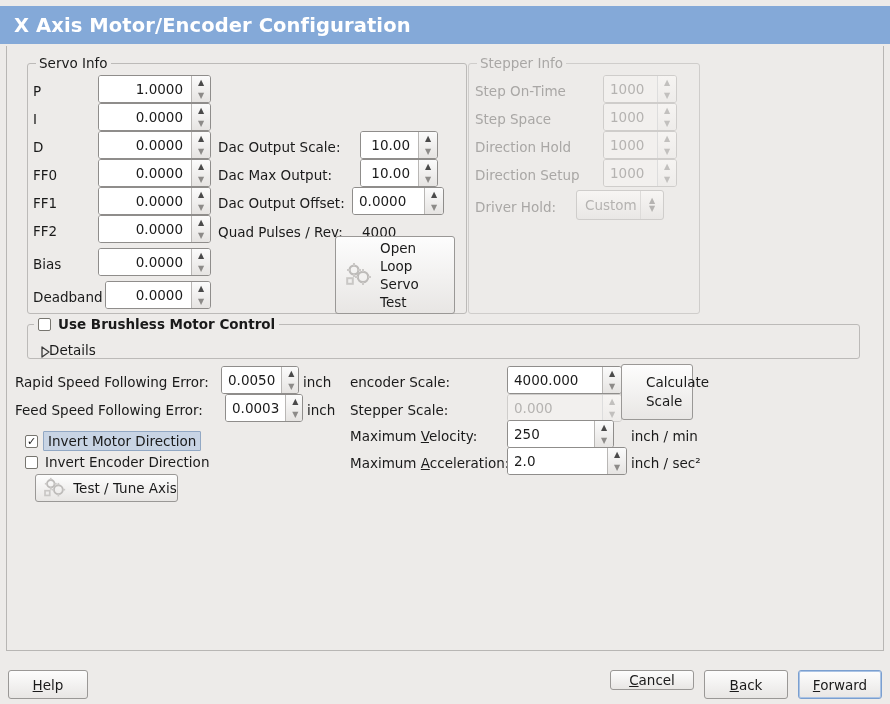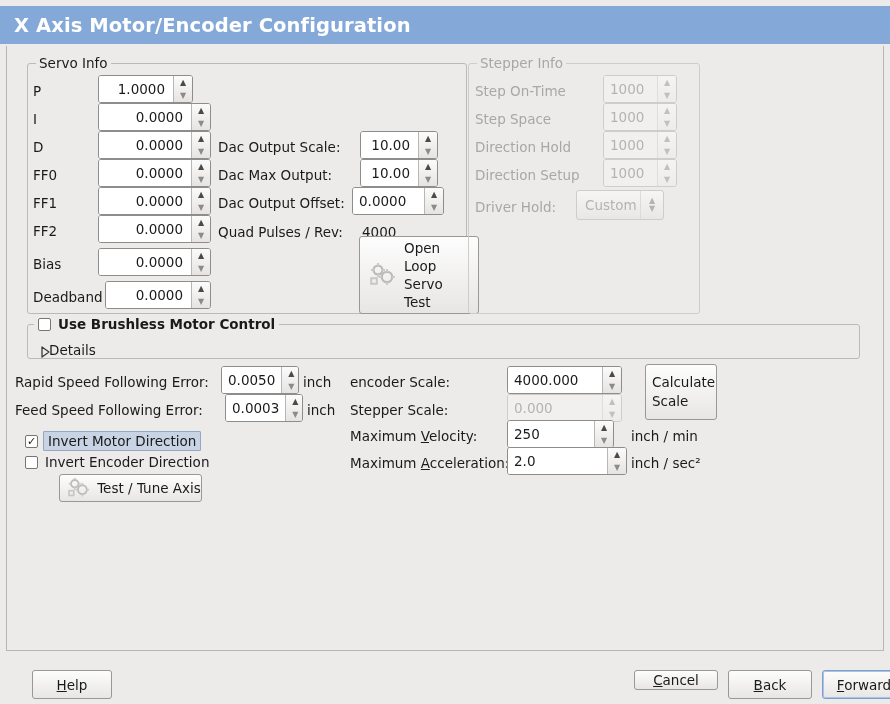--- a/index.html
+++ b/index.html
@@ -139,21 +139,20 @@
   .btn {
     position: absolute;
     box-sizing: border-box;
     background: linear-gradient(#fdfdfd, #e8e6e4);
     border: 1px solid #9a9896;
     border-radius: 3px;
     display: flex; align-items: center; justify-content: center;
     font-size: 13.5px;
     color: #1a1a1a;
     text-align: center;
-    margin-left: 24px;
   }
   .btn.focus {
     border-color: #7a9fd0;
     box-shadow: 0 0 0 1px #aac3e4 inset;
   }
   .mn { text-decoration: underline; }
 
   
   .cb-row { position: absolute; display: flex; align-items: center; }
   .cb-box {
@@ -211,21 +210,21 @@
 
   <div class="lbl" style="left:26px; top:36px;">P</div>
   <div class="lbl" style="left:26px; top:64px;">I</div>
   <div class="lbl" style="left:26px; top:92px;">D</div>
   <div class="lbl" style="left:26px; top:120px;">FF0</div>
   <div class="lbl" style="left:26px; top:148px;">FF1</div>
   <div class="lbl" style="left:26px; top:176px;">FF2</div>
   <div class="lbl" style="left:26px; top:209px;">Bias</div>
   <div class="lbl" style="left:26px; top:242px;">Deadband</div>
 
-  <div class="spin ralign" style="left:91px; top:29px; width:95px;">
+  <div class="spin ralign" style="left:91px; top:29px; width:113px;">
     <div class="spin-entry">1.0000</div>
     <div class="spin-btns">
       <div class="sup">▲</div>
       <div class="sdown">▼</div>
     </div>
   </div>
   <div class="spin ralign" style="left:91px; top:57px; width:113px;">
     <div class="spin-entry">0.0000</div>
     <div class="spin-btns">
       <div class="sup">▲</div>
@@ -461,21 +460,21 @@
 
   <div class="lbl" style="left:343px; top:355px;">Stepper Scale:</div>
   <div class="spin lalign disabled" style="left:500px; top:348px; width:115px;">
     <div class="spin-entry">0.000</div>
     <div class="spin-btns">
       <div class="sup">▲</div>
       <div class="sdown">▼</div>
     </div>
   </div>
 
-  <div class="btn" style="left:614px; top:318px; width:72px; height:56px; flex-direction:column; align-items:flex-start; padding-left:6px; justify-content:center;">
+  <div class="btn" style="left:614px; top:318px; width:72px; height:56px; flex-direction:column; align-items:flex-start; padding-left:24px; justify-content:center;">
     <span style="line-height:19px;">Calculate</span>
     <span style="line-height:19px;">Scale</span>
   </div>
 
   <div class="lbl" style="left:343px; top:381px;">
     <span>Maximum </span><span class="mn">V</span><span>elocity:</span>
   </div>
   <div class="spin lalign" style="left:500px; top:374px; width:107px;">
     <div class="spin-entry">250</div>
     <div class="spin-btns">

